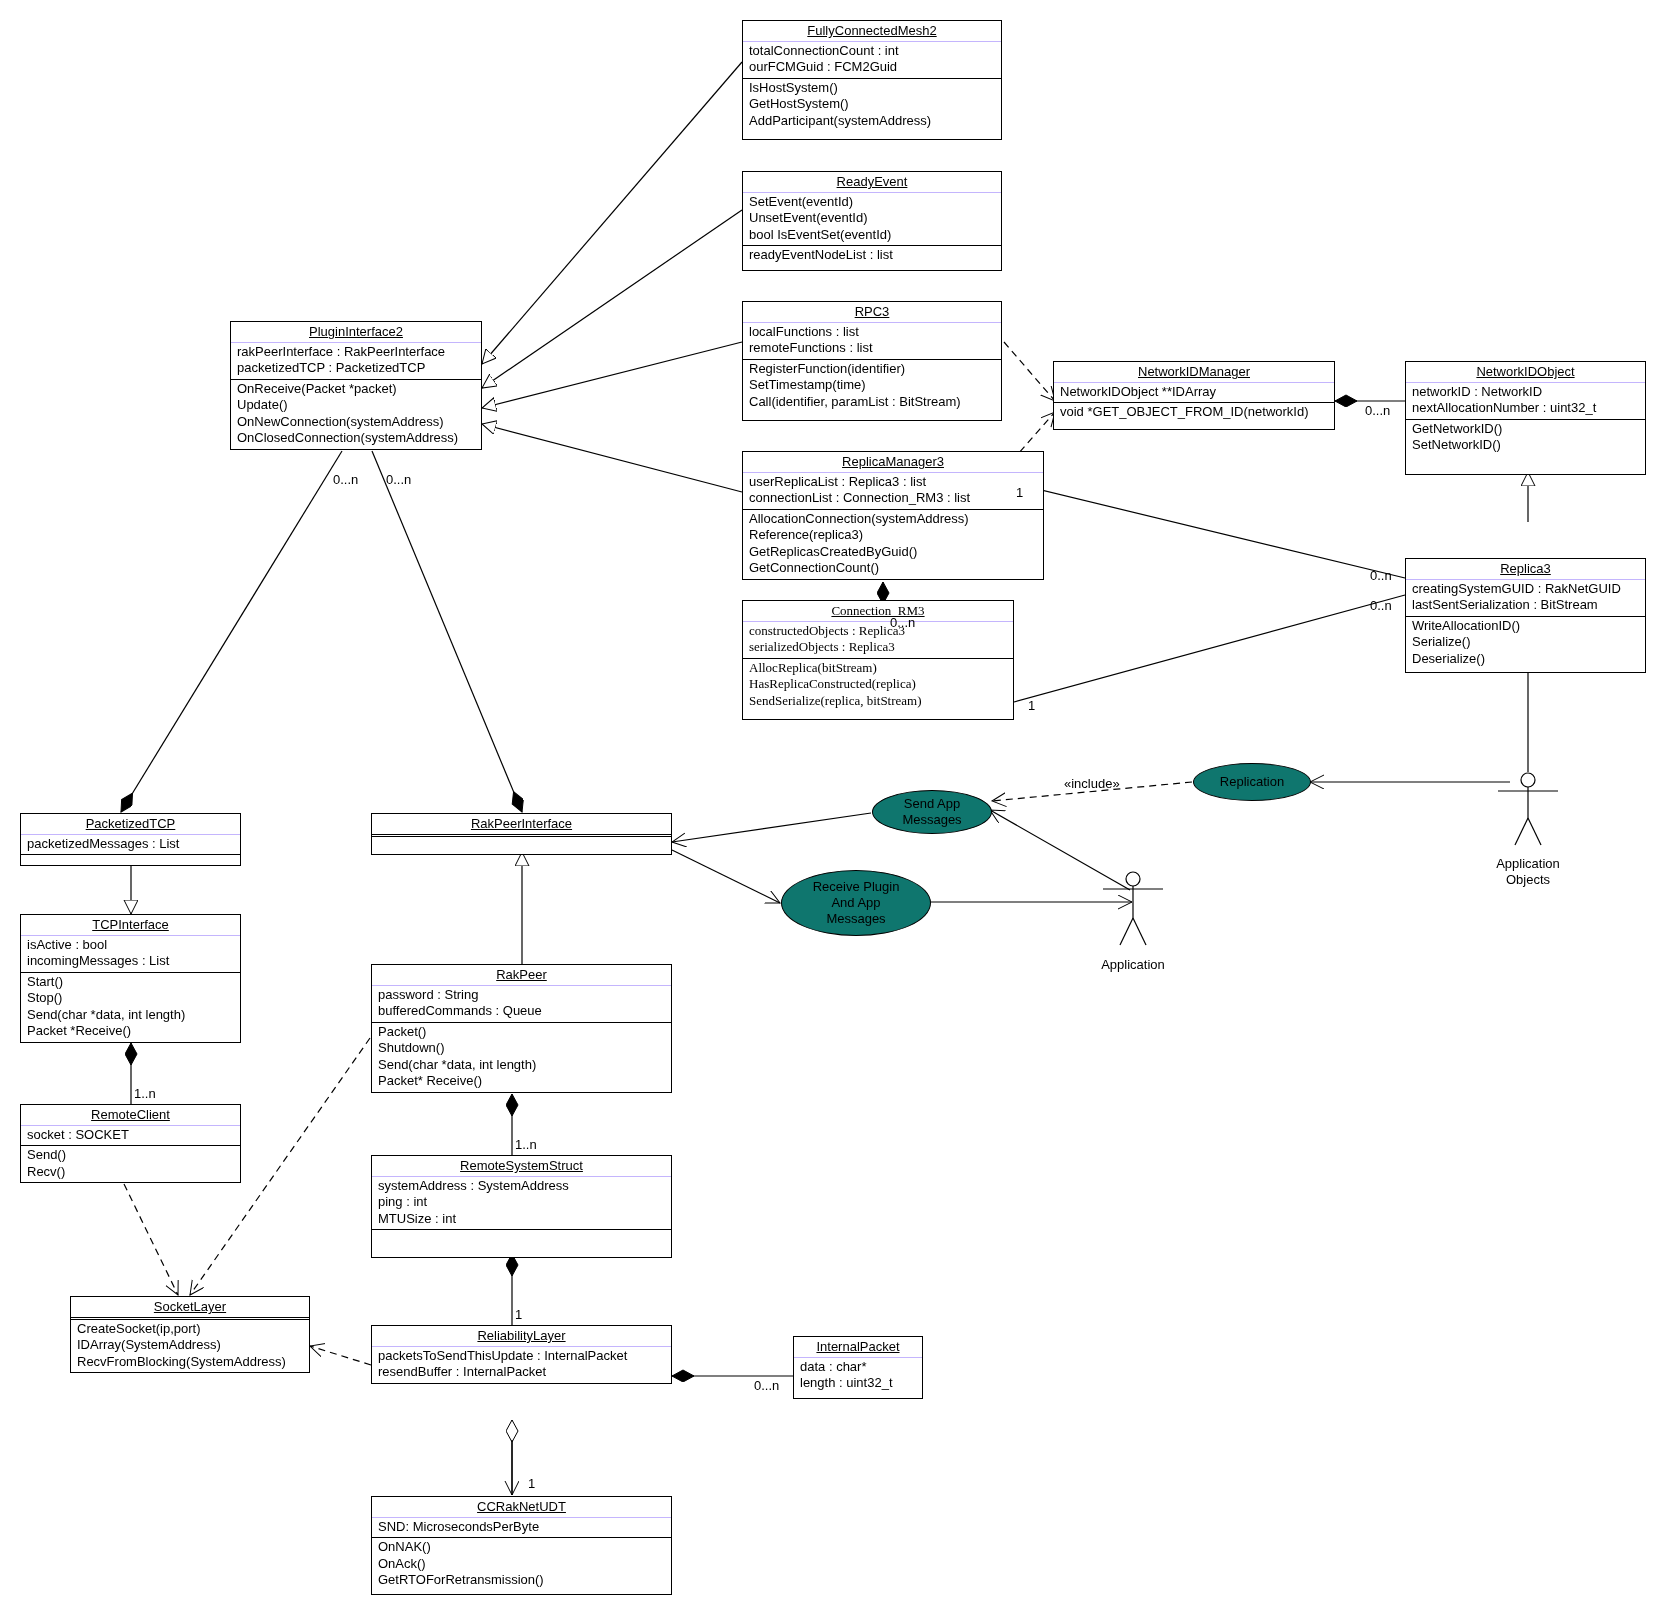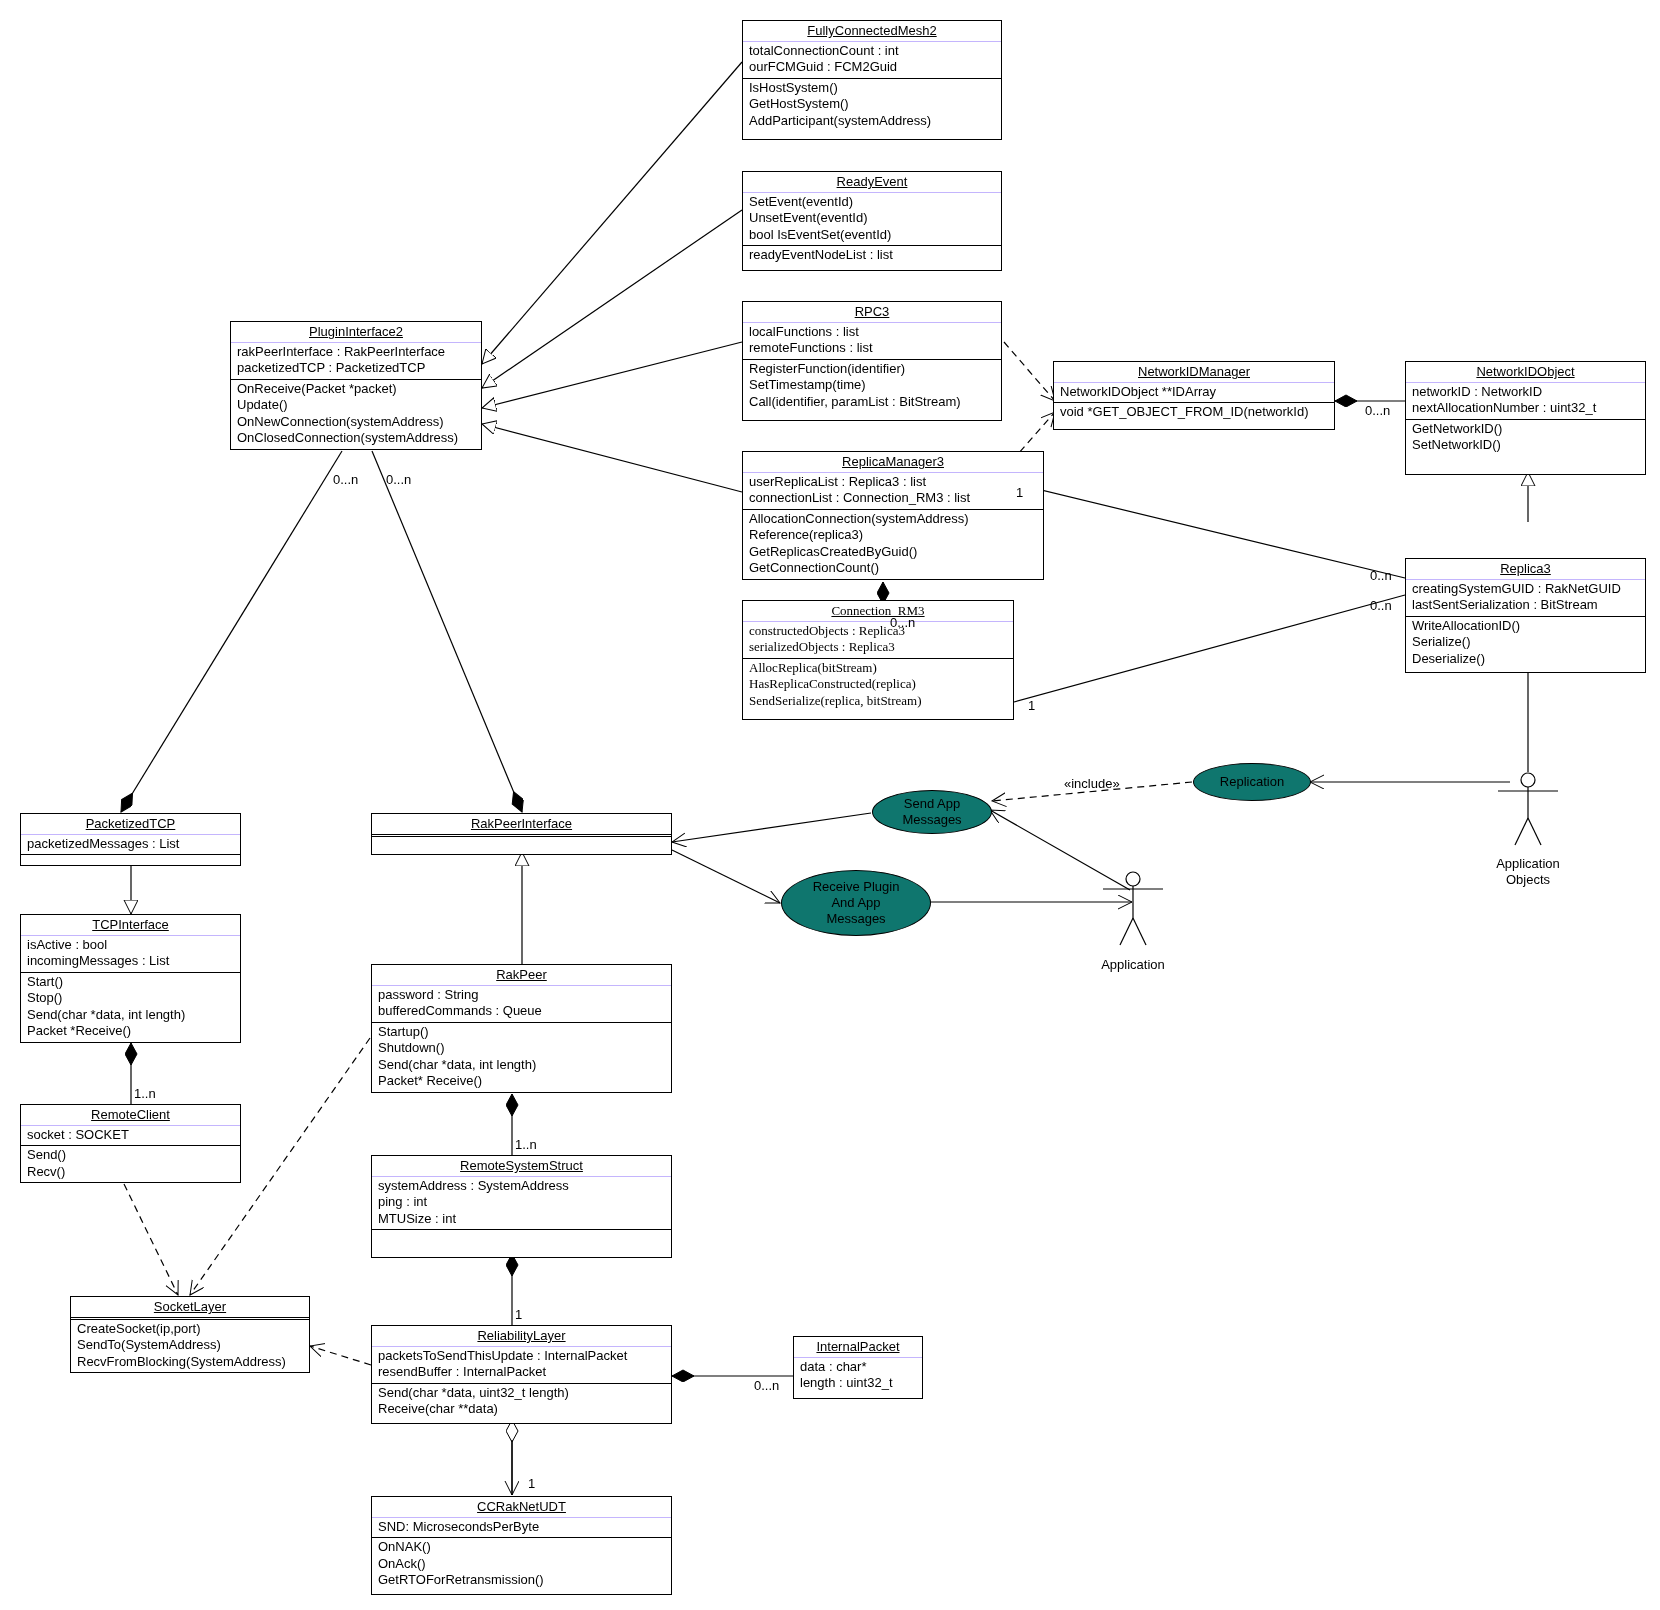--- a/index.html
+++ b/index.html
@@ -262,56 +262,51 @@
   <div class="sec" style="min-height:14px;"></div>
 </div>
 
 <div class="cls" style="left:371px;top:964px;width:301px;">
   <div class="name">RakPeer</div>
   <div class="sec">
       <div>password : String</div>
       <div>bufferedCommands : Queue</div>
     </div>
   <div class="sec">
-      <div>Startup()</div>
+      <div>Packet()</div>
       <div>Shutdown()</div>
       <div>Send(char *data, int length)</div>
       <div>Packet* Receive()</div>
     </div>
 </div>
 
 <div class="cls" style="left:371px;top:1155px;width:301px;">
   <div class="name">RemoteSystemStruct</div>
   <div class="sec">
       <div>systemAddress : SystemAddress</div>
       <div>ping : int</div>
       <div>MTUSize : int</div>
     </div>
   <div class="sec" style="min-height:24px;"></div>
 </div>
 
 <div class="cls dbl" style="left:70px;top:1296px;width:240px;">
   <div class="name">SocketLayer</div>
   <div class="sec">
       <div>CreateSocket(ip,port)</div>
-      <div>SendTo(SystemAddress)</div>
+      <div>IDArray(SystemAddress)</div>
       <div>RecvFromBlocking(SystemAddress)</div>
     </div>
 </div>
 
 <div class="cls" style="left:371px;top:1325px;width:301px;">
   <div class="name">ReliabilityLayer</div>
   <div class="sec">
       <div>packetsToSendThisUpdate : InternalPacket</div>
       <div>resendBuffer : InternalPacket</div>
-    </div>
-  <div class="sec">
-      <div>Send(char *data, uint32_t length)</div>
-      <div>Receive(char **data)</div>
-      <div style="height:3px"></div>
     </div>
 </div>
 
 <div class="cls" style="left:793px;top:1336px;width:130px;">
   <div class="name">InternalPacket</div>
   <div class="sec">
       <div>data : char*</div>
       <div>length : uint32_t</div>
       <div style="height:4px"></div>
     </div>

